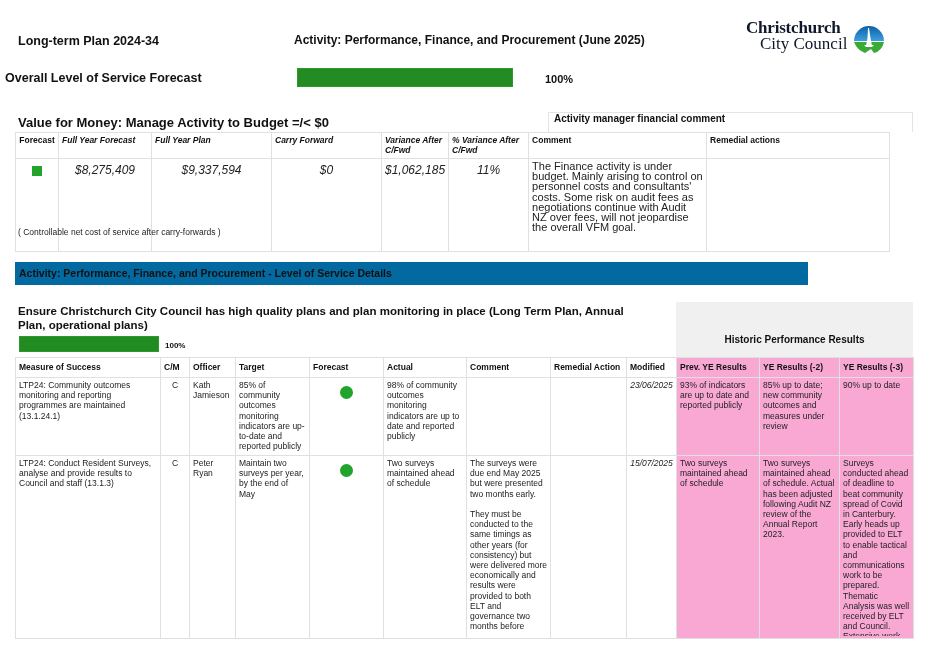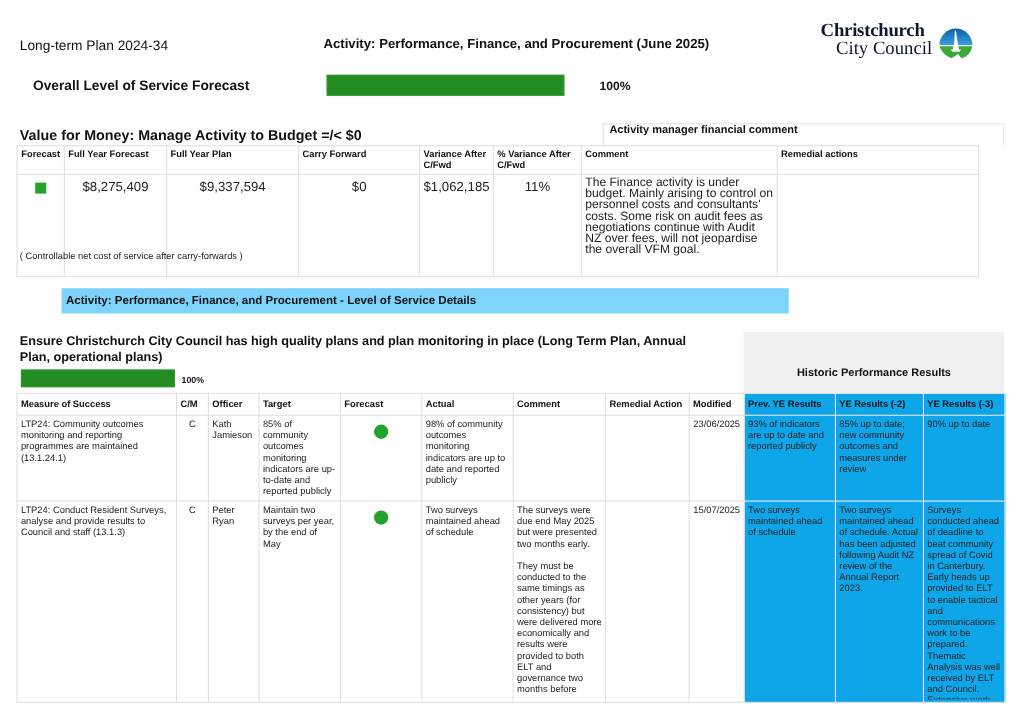--- a/index.html
+++ b/index.html
@@ -1,62 +1,62 @@
 <!DOCTYPE html>
 <html><head>
 <meta charset="utf-8">
 <style>
   * { box-sizing: border-box; margin: 0; padding: 0; }
   html, body { width: 934px; height: 661px; overflow: hidden; background: #ffffff; }
   body { font-family: "Liberation Sans", sans-serif; color: #111; position: relative; }
 
   .abs { position: absolute; }
 
-  .top-left-title { left: 18px; top: 34px; font-size: 12.5px; font-weight: normal; }
+  .top-left-title { left: 18px; top: 34px; font-size: 12.5px; font-weight: bold; }
   .top-center-title { left: 294px; top: 33px; font-size: 12px; font-weight: bold; }
   .logo { left: 746px; top: 20px; width: 140px; height: 40px; }
   .logo-text { position: absolute; left: 0; top: 0; font-family: "Liberation Serif", serif; color: #0f172a; line-height: 16px; }
   .logo-text .l1 { font-size: 17px; font-weight: bold; display: block; letter-spacing: -0.2px; }
   .logo-text .l2 { font-size: 17px; display: block; padding-left: 14px; }
   .logo-mark { position: absolute; left: 106px; top: 2px; width: 34px; height: 34px; }
 
-  .overall-label { left: 30px; top: 71px; font-size: 12.5px; font-weight: bold; }
+  .overall-label { left: 5px; top: 71px; font-size: 12.5px; font-weight: bold; }
   .overall-bar { left: 297px; top: 68px; width: 216px; height: 19px; background: #228b22; border: 1px solid #2b9a2b; }
   .overall-pct { left: 545px; top: 73px; font-size: 11px; font-weight: bold; }
 
   .vfm-title { left: 18px; top: 115px; font-size: 13px; font-weight: bold; }
   .amfc-title { left: 548px; top: 112px; width: 365px; height: 20px; border: 1px solid #e4e4e4; border-bottom: none; font-size: 10px; font-weight: bold; padding: 0 5px; }
 
   table.grid { position: absolute; border-collapse: collapse; table-layout: fixed; }
   table.grid td, table.grid th { border: 1px solid #e0e0e0; vertical-align: top; font-size: 11px; line-height: 10.2px; padding: 2px 3px; color: #222; }
   table.grid th { font-weight: bold; text-align: left; color: #111; }
-  .r { text-align: center; }
+  .r { text-align: center; font-style: italic; }
   .c { text-align: center !important; }
 
   table.vfm { left: 15px; top: 132px; }
   table.vfm th { height: 26px; font-size: 8.5px; }
   table.vfm td { height: 93px; }
   table.vfm td.money { font-size: 12px; line-height: 14px; padding-top: 4px; }
   .sq { display: inline-block; width: 10px; height: 10px; background: #22a32b; margin-top: 5px; }
 
   .footnote { left: 18px; top: 227px; font-size: 8.5px; color: #222; }
 
-  .los-banner { left: 15px; top: 262px; width: 661px; height: 23px; background: #7dd3fc; font-size: 10.5px; font-weight: bold; padding: 5px 4px; margin-left: 41px; }
+  .los-banner { left: 15px; top: 262px; width: 793px; height: 23px; background: #0369a1; font-size: 10.5px; font-weight: bold; padding: 5px 4px; }
 
   .hist-bg { left: 676px; top: 302px; width: 237px; height: 55px; background: #f0f0f0; }
   .hist-label { left: 676px; top: 334px; width: 237px; text-align: center; font-size: 10px; font-weight: bold; }
 
   .measure-title { left: 18px; top: 304px; width: 620px; font-size: 11.5px; font-weight: bold; line-height: 14px; }
   .measure-bar { left: 19px; top: 336px; width: 140px; height: 16px; background: #228b22; border: 1px solid #2b9a2b; }
   .measure-pct { left: 165px; top: 341px; font-size: 8px; font-weight: bold; }
 
   table.los { left: 15px; top: 357px; }
   table.los th { height: 20px; font-size: 8.5px; padding-top: 4px; }
   table.los td { font-size: 8.5px; }
-  table.los td.hist, table.los th.hist { background: #0ea5e9; }
+  table.los td.hist, table.los th.hist { background: #f9a8d4; }
   .dot { display: inline-block; width: 13px; height: 13px; border-radius: 50%; background: #22a32b; margin-top: 6px; }
   .pre { white-space: pre-line; }
   .clip { overflow: hidden; }
 </style>
 </head>
 <body>
 
 <div class="abs top-left-title">Long-term Plan 2024-34</div>
 <div class="abs top-center-title">Activity: Performance, Finance, and Procurement (June 2025)</div>
 <div class="abs logo">

